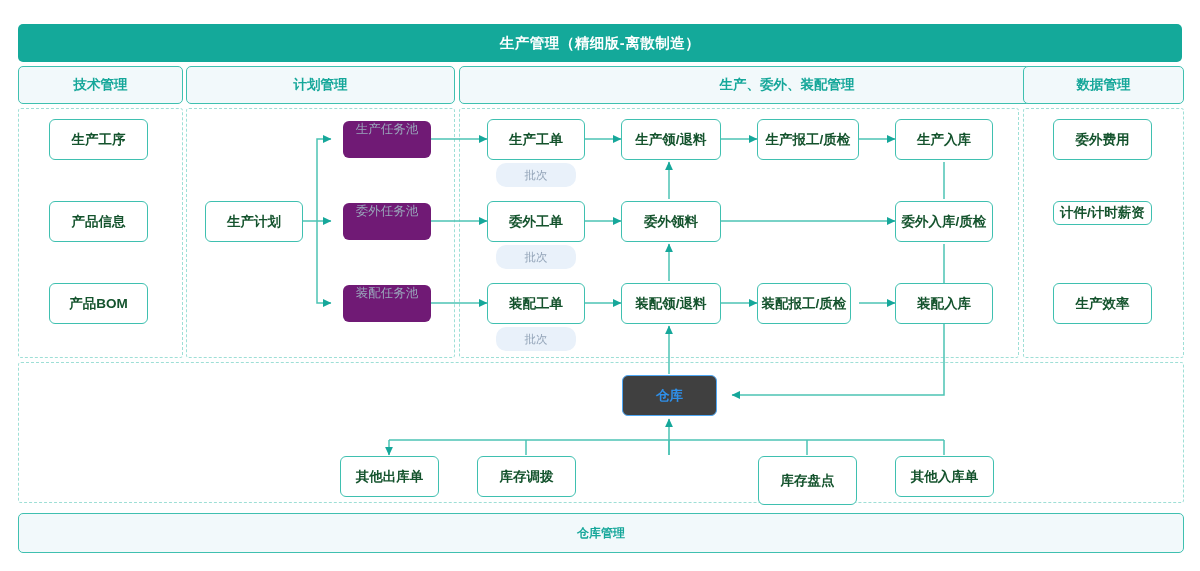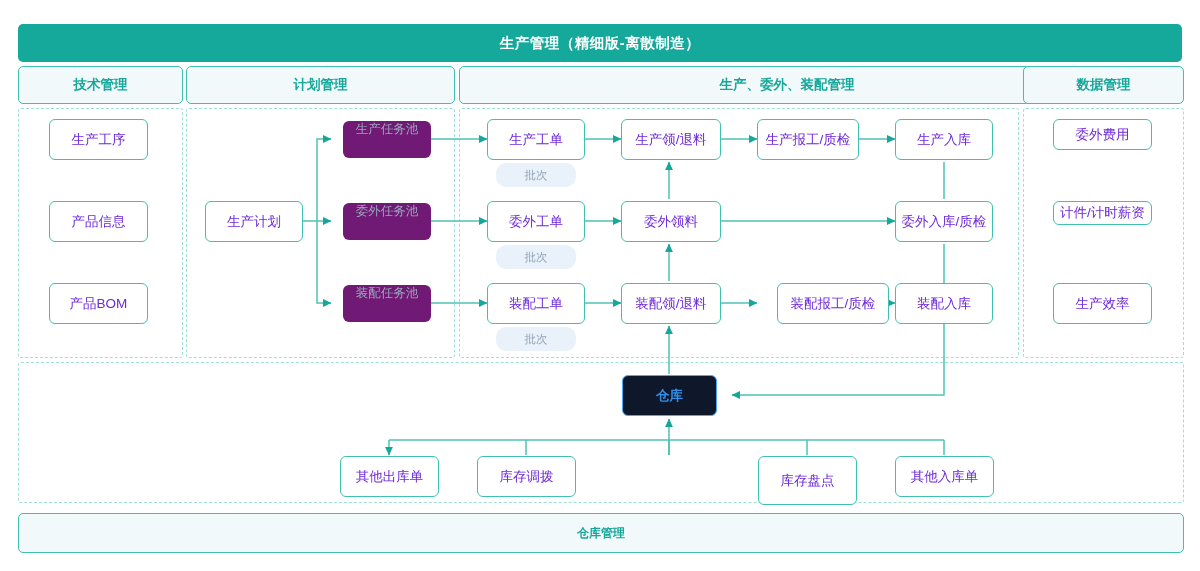--- a/index.html
+++ b/index.html
@@ -78,23 +78,23 @@
     background: #ffffff;
     border: 1px solid #3fc0b0;
     border-radius: 6px;
     display: flex;
     align-items: center;
     justify-content: center;
     z-index: 3;
     box-sizing: border-box;
   }
   .node .txt {
-    color: #6d28d9;
+    color: #14532d;
     font-size: 13.5px;
-    font-weight: normal;
+    font-weight: bold;
     white-space: nowrap;
   }
 
   
   .chip {
     position: absolute;
     background: #701a75;
     border-radius: 6px;
     display: flex;
     justify-content: center;
@@ -117,21 +117,21 @@
     z-index: 2;
   }
   .chip-sm .txt {
     color: #93a4b8;
     font-size: 11.5px;
   }
 
   
   .node-blue {
     position: absolute;
-    background: #0f172a;
+    background: #404040;
     border: 1.6px solid #4fa8f5;
     border-radius: 6px;
     display: flex;
     align-items: center;
     justify-content: center;
     z-index: 3;
     box-sizing: border-box;
   }
   .node-blue .txt {
     color: #2f8fe8;
@@ -287,28 +287,28 @@
   <div class="node" style="left:895px; top:201px; width:98px; height:41px;text-align:center;">
     <span class="txt">委外入库/质检</span>
   </div>
 
   <div class="node" style="left:487px; top:283px; width:98px; height:41px;">
     <span class="txt">装配工单</span>
   </div>
   <div class="node" style="left:621px; top:283px; width:100px; height:41px;">
     <span class="txt">装配领/退料</span>
   </div>
-  <div class="node" style="left:757px; top:283px; width:112px; height:41px;margin-left:20px;">
+  <div class="node" style="left:757px; top:283px; width:94px; height:41px;">
     <span class="txt">装配报工/质检</span>
   </div>
   <div class="node" style="left:895px; top:283px; width:98px; height:41px;">
     <span class="txt">装配入库</span>
   </div>
 
-  <div class="node" style="left:1053px; top:119px; width:99px; height:31px;">
+  <div class="node" style="left:1053px; top:119px; width:99px; height:41px;">
     <span class="txt">委外费用</span>
   </div>
   <div class="node" style="left:1053px; top:201px; width:99px; height:24px;">
     <span class="txt">计件/计时薪资</span>
   </div>
   <div class="node" style="left:1053px; top:283px; width:99px; height:41px;">
     <span class="txt">生产效率</span>
   </div>
 
   <div class="node-blue" style="left:622px; top:375px; width:95px; height:41px;">

